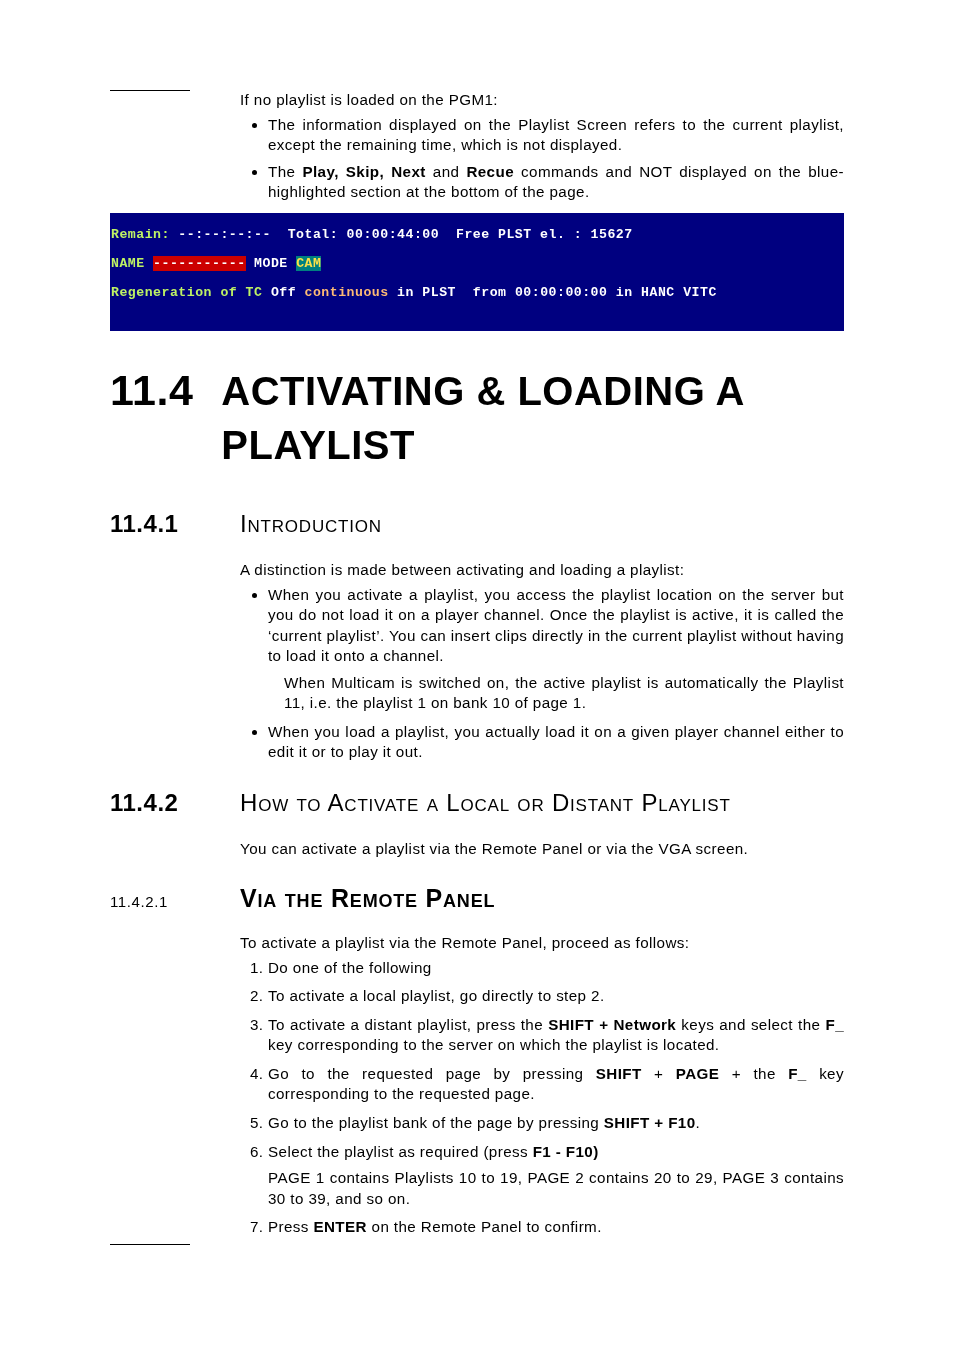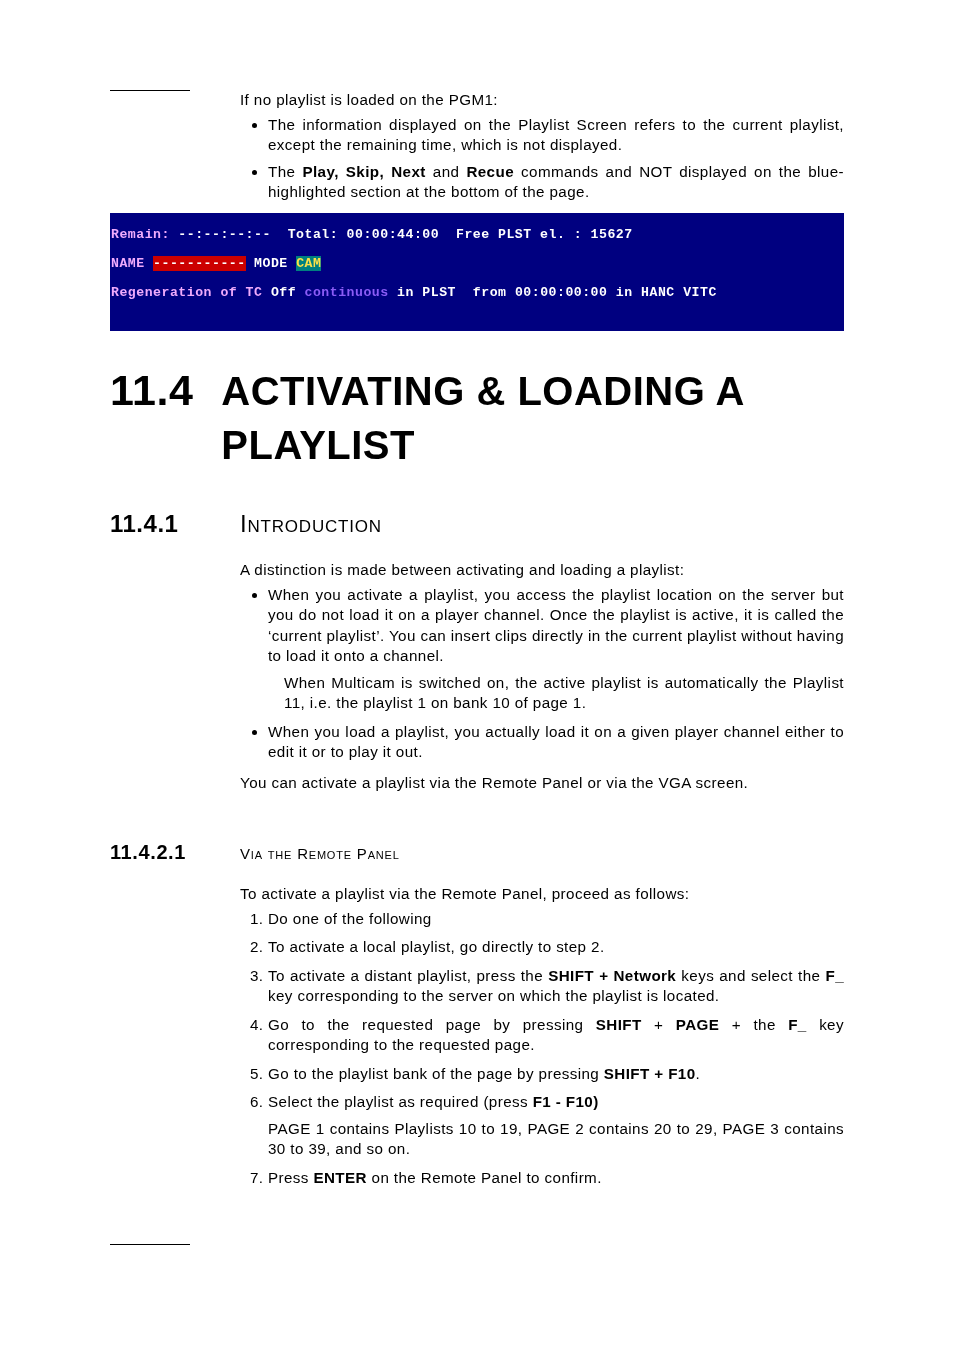--- a/index.html
+++ b/index.html
@@ -83,50 +83,49 @@
     letter-spacing: 0.8px;
   }
 
   .section-h3 {
     display: flex;
     align-items: baseline;
     margin: 22px 0 18px -130px;
   }
   .section-h3 .num {
     width: 130px;
-    font-size: 20px;
-    font-weight: bold;
-    letter-spacing: 0.6px;
-    margin-top: 24px;
-  }
-  .section-h3 .title {
     font-size: 15px;
     font-weight: normal;
+    letter-spacing: 0.6px;
+  }
+  .section-h3 .title {
+    font-size: 25px;
+    font-weight: bold;
     font-variant: small-caps;
     letter-spacing: 0.8px;
   }
 
   .screenshot-strip {
     margin: 10px 0 8px -130px;
     width: calc(100% + 130px);
     background: #000080;
     color: #fff;
     font-family: "Courier New", monospace;
     font-size: 13.2px;
     font-weight: bold;
     line-height: 1.1;
     padding: 1px 0;
     letter-spacing: 0.5px;
     white-space: pre;
   }
   .screenshot-strip .row { padding: 0 1px; }
   .screenshot-strip .hl-red  { background: #cc0000; color: #fff; }
   .screenshot-strip .hl-teal { background: #008080; color: #fde047; }
-  .screenshot-strip .gold { color: #f0abfc; }
-  .screenshot-strip .cyan { color: #8b5cf6; }
+  .screenshot-strip .gold { color: #bef264; }
+  .screenshot-strip .cyan { color: #fdba74; }
 
   b { font-weight: bold; }
 </style>
 </head>
 <body>
 
 <div class="page">
   <div class="hr-top"></div>
 
   <div class="content">
@@ -161,20 +160,24 @@
     <p>A distinction is made between activating and loading a playlist:</p>
 
     <ul>
       <li>
         <span>When you activate a playlist, you access the playlist location on the server but you do not load it on a player channel. Once the playlist is active, it is called the ‘current playlist’. You can insert clips directly in the current playlist without having to load it onto a channel.</span>
         <p class="indent-after" style="margin-left:16px">When Multicam is switched on, the active playlist is automatically the Playlist 11, i.e. the playlist 1 on bank 10 of page 1.</p>
       </li>
       <li>When you load a playlist, you actually load it on a given player channel either to edit it or to play it out.</li>
     </ul>
 
+    <div class="section-h2">
+      <div class="num">11.4.2</div>
+      <div class="title">How to Activate a Local or Distant Playlist</div>
+    </div>
 
     <p>You can activate a playlist via the Remote Panel or via the VGA screen.</p>
 
     <div class="section-h3">
       <div class="num">11.4.2.1</div>
       <div class="title">Via the Remote Panel</div>
     </div>
 
     <p>To activate a playlist via the Remote Panel, proceed as follows:</p>
 

